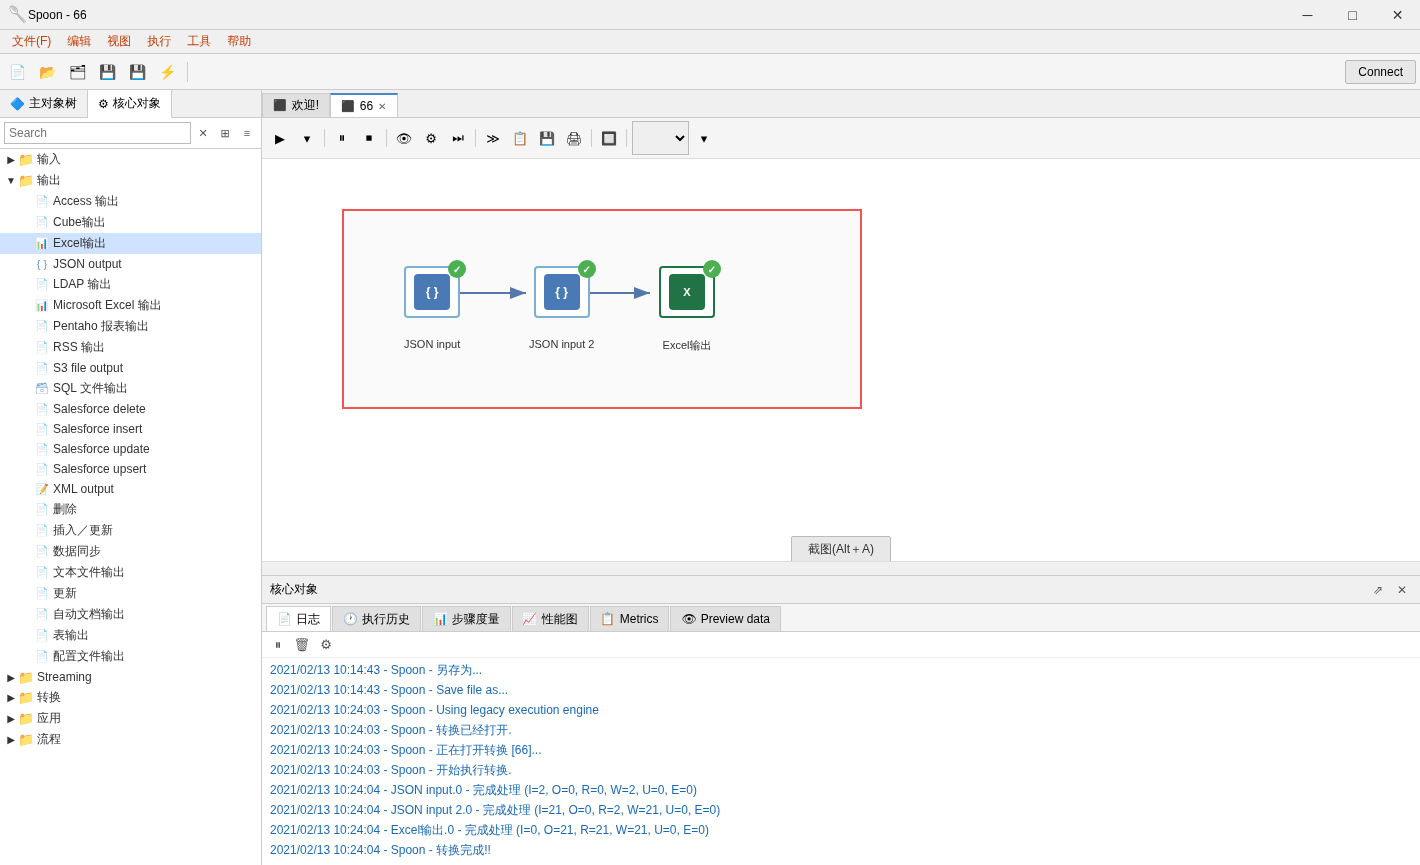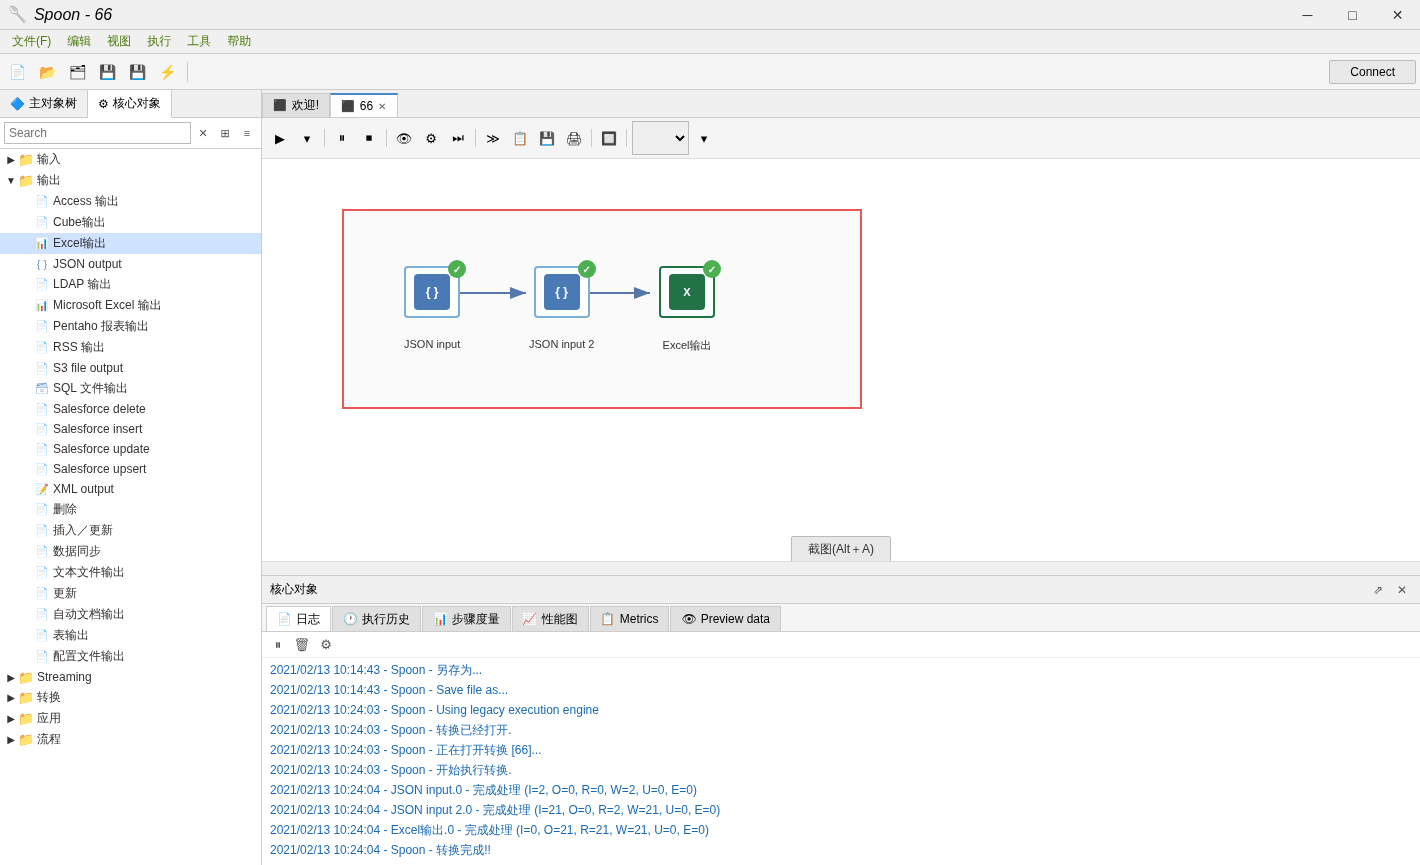--- a/index.html
+++ b/index.html
@@ -20,42 +20,42 @@
 
     
     #menubar {
       background: #f0f0f0;
       height: 24px;
       display: flex;
       align-items: center;
       padding: 0 4px;
       border-bottom: 1px solid #ccc;
     }
-    #menubar .menu-item { padding: 2px 8px; cursor: pointer; font-size: 12px; color: #4d7c0f; }
+    #menubar .menu-item { padding: 2px 8px; cursor: pointer; font-size: 12px; color: #c2410c; }
 
     
     #toolbar {
       background: #f5f5f5;
       height: 36px;
       display: flex;
       align-items: center;
       padding: 0 4px;
       border-bottom: 1px solid #ccc;
       gap: 2px;
     }
     #toolbar .tb-btn {
       width: 28px; height: 28px;
       display: flex; align-items: center; justify-content: center;
       cursor: pointer; border: 1px solid transparent;
       border-radius: 2px; font-size: 14px;
     }
     #toolbar .tb-separator { width: 1px; height: 20px; background: #ccc; margin: 0 3px; }
     #toolbar .connect-btn {
       margin-left: auto;
-      padding: 4px 20px;
+      padding: 4px 12px;
       background: #e8e8e8;
       border: 1px solid #bbb;
       border-radius: 2px;
       cursor: pointer;
       font-size: 12px;
     }
 
     
     #main {
       display: flex;
@@ -341,21 +341,21 @@
       border-top: 1px solid #ddd;
       display: flex;
       align-items: center;
     }
   </style>
 </head>
 <body>
 
 <div id="titlebar">
   <span style="font-size:16px;">🥄</span>
-  <span style="margin-left:6px; font-size:16px;font-style:italic;">Spoon - 66</span>
+  <span style="margin-left:0; font-size:12px;">Spoon - 66</span>
   <div class="win-controls">
     <div class="win-btn">─</div>
     <div class="win-btn">□</div>
     <div class="win-btn close">✕</div>
   </div>
 </div>
 
 <div id="menubar">
   <span class="menu-item">文件(F)</span>
   <span class="menu-item">编辑</span>

